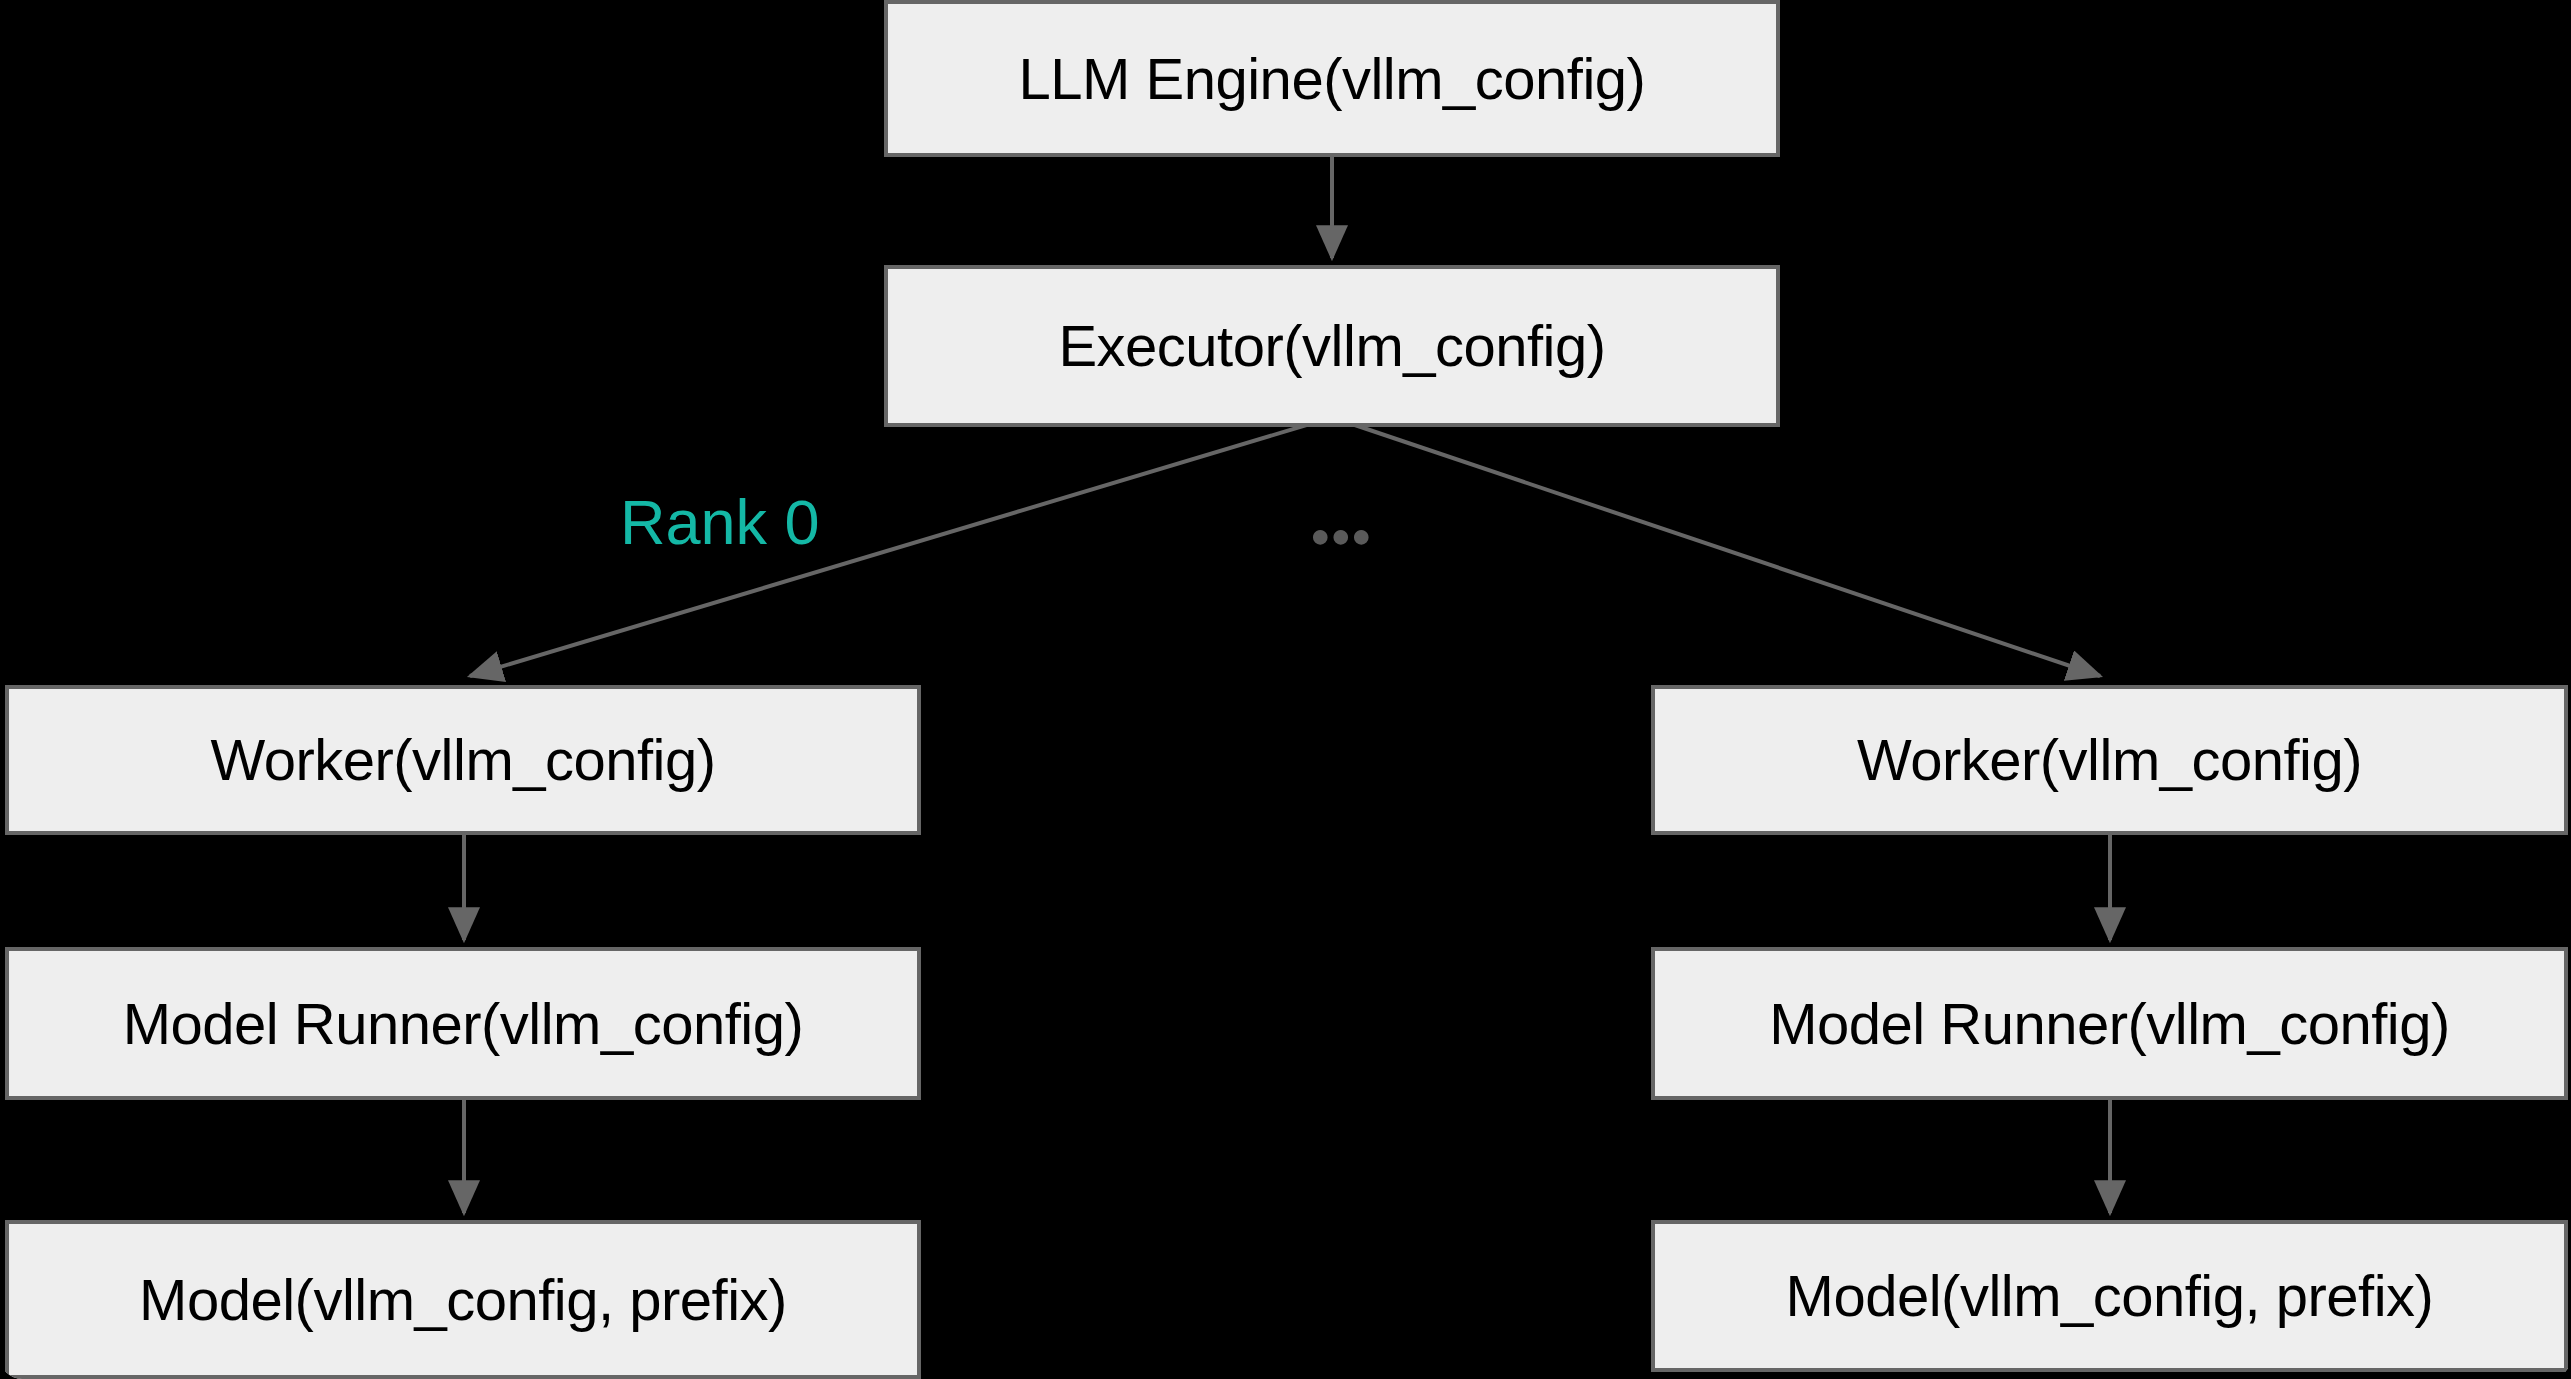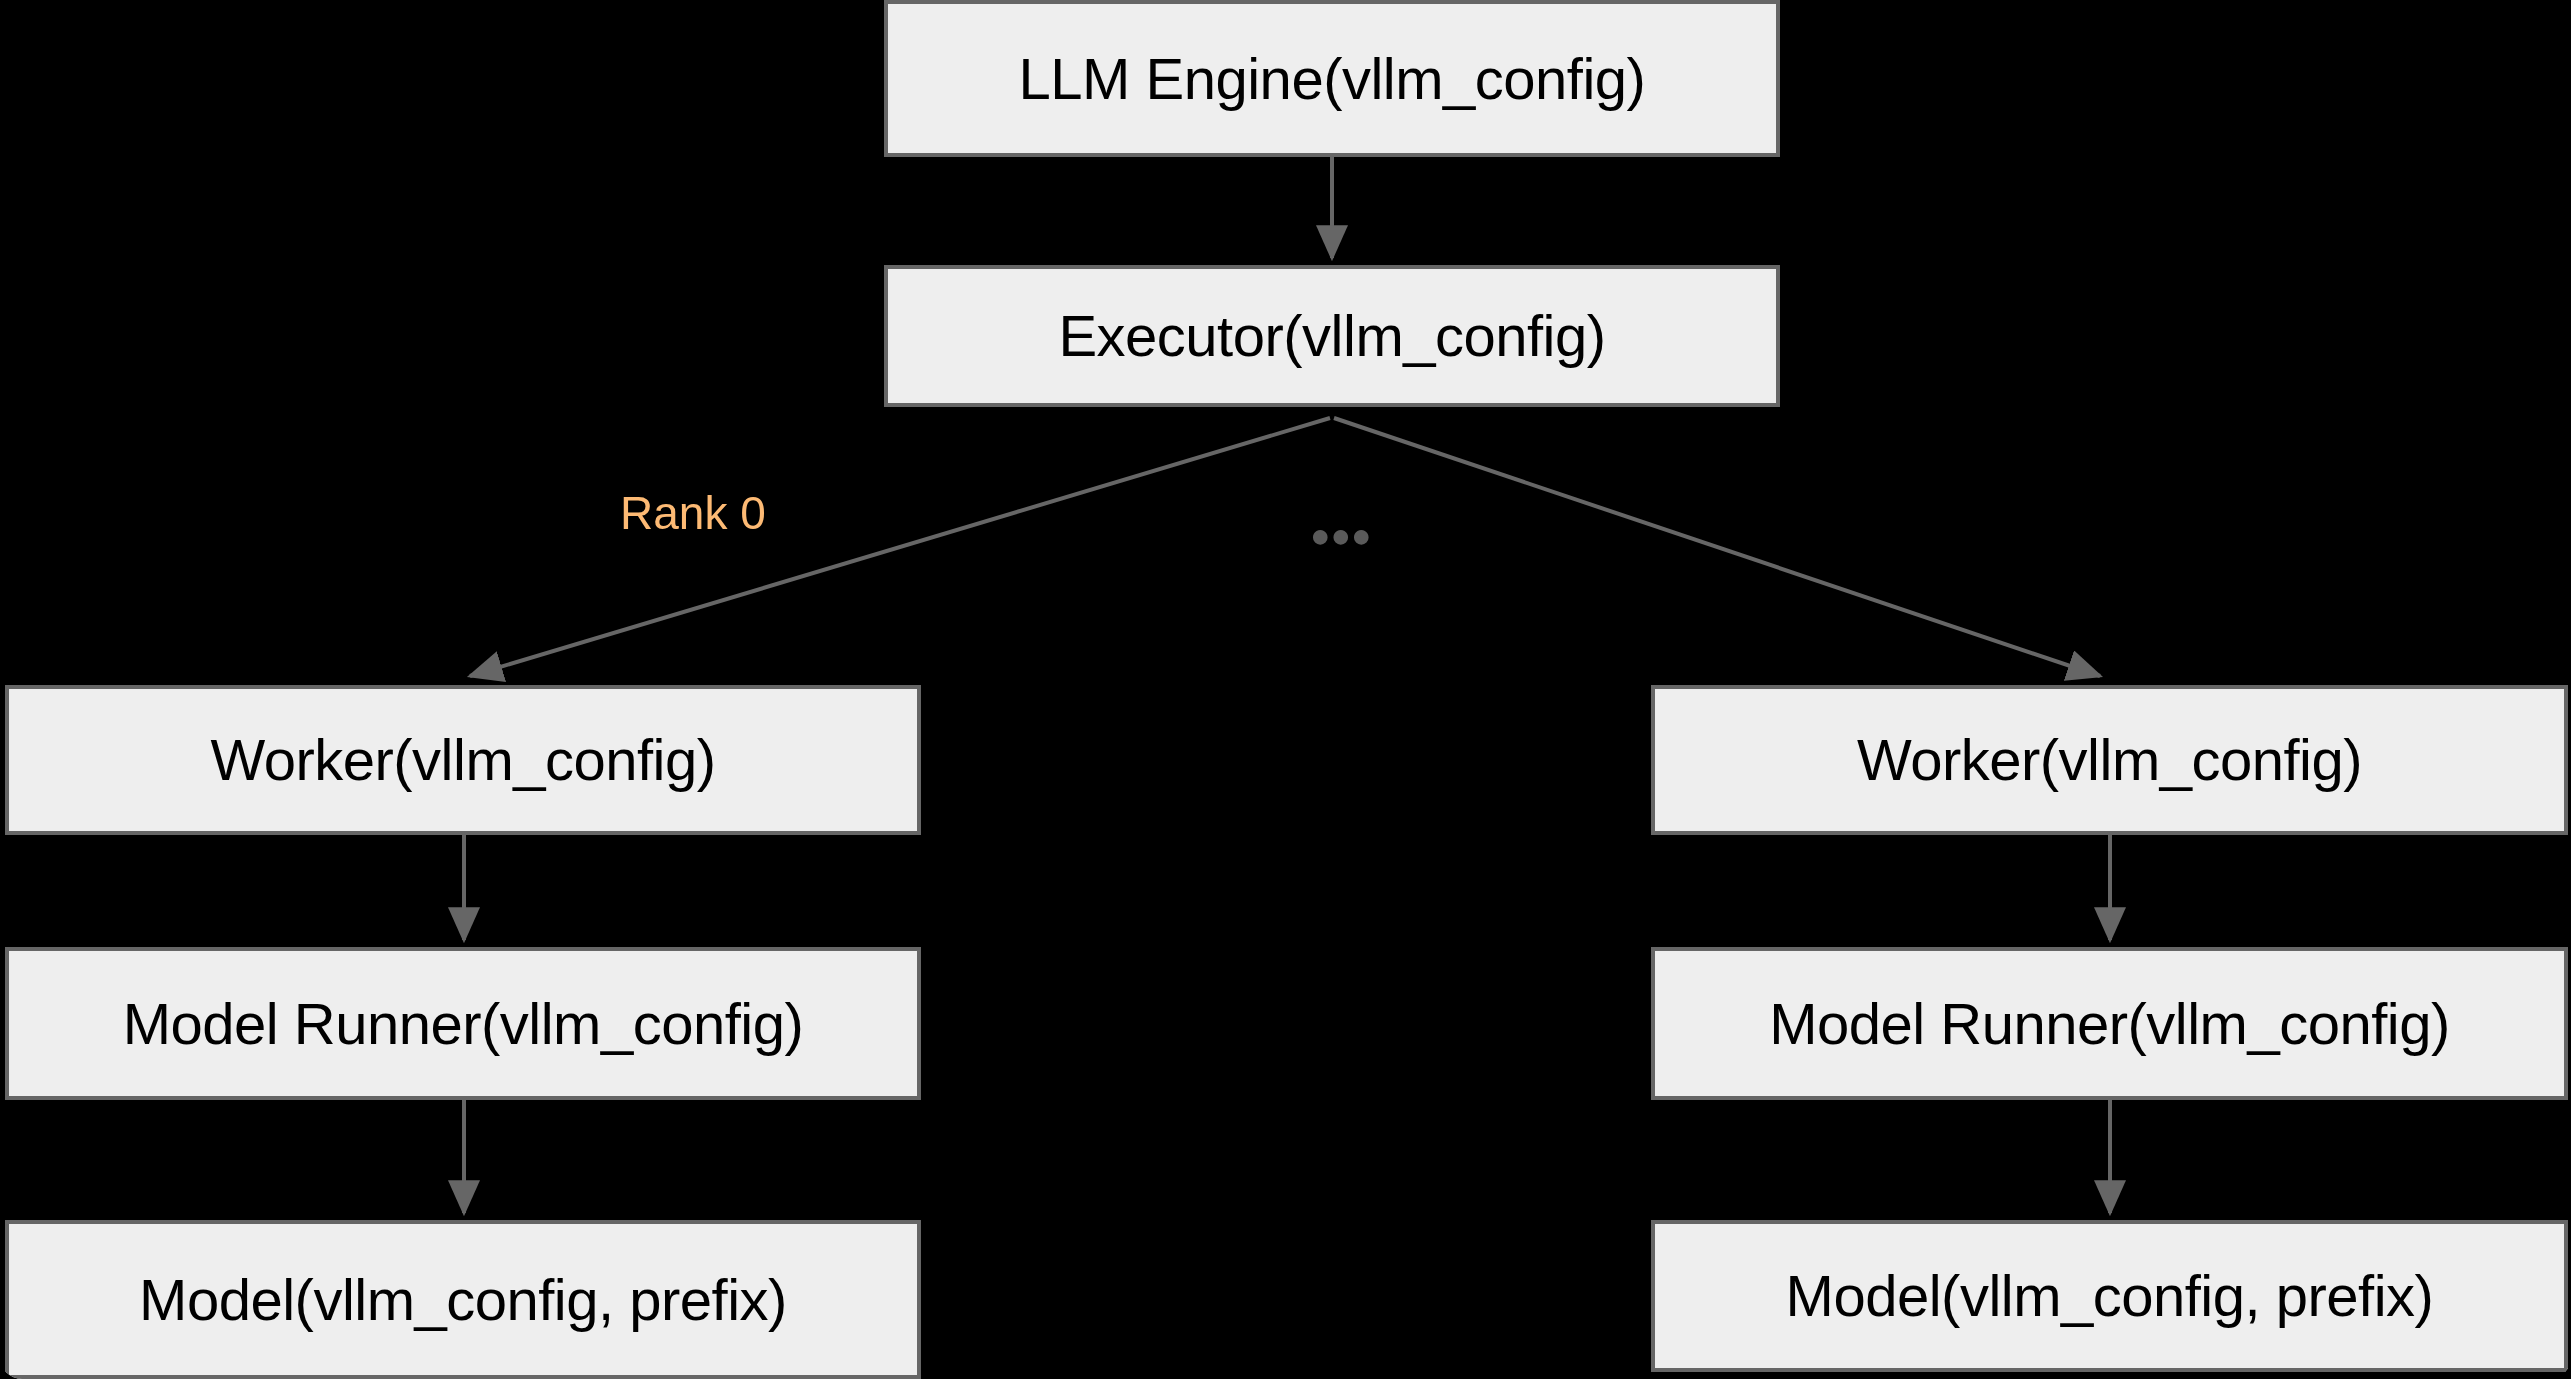--- a/index.html
+++ b/index.html
@@ -39,24 +39,24 @@
     font-family: "Liberation Sans", sans-serif;
     font-weight: 400;
     font-size: 58px;
     line-height: 1.1;
     letter-spacing: -0.5px;
     white-space: nowrap;
     z-index: 2;
   }
   .edge-label {
     position: absolute;
-    color: #fdba74;
+    color: #14b8a6;
     font-family: "Liberation Sans", sans-serif;
     font-weight: 400;
-    font-size: 46px;
+    font-size: 63px;
     letter-spacing: 0px;
     white-space: nowrap;
     z-index: 3;
   }
   .ellipsis-label {
     position: absolute;
     color: #5A5A5A;
     font-family: "Liberation Sans", sans-serif;
     font-weight: 700;
     font-size: 34px;
@@ -101,21 +101,21 @@
       <line x1="2110" y1="835" x2="2110" y2="940" stroke="#666666" stroke-width="4" marker-end="url(#arrowhead)"></line>
     </g>
 
     <g>
       <line x1="2110" y1="1100" x2="2110" y2="1213" stroke="#666666" stroke-width="4" marker-end="url(#arrowhead)"></line>
     </g>
   </svg>
 
   <div class="node" id="node-llm-engine" style="left: 884px; top: 0px; width: 896px; height: 157px;">LLM Engine(vllm_config)</div>
 
-  <div class="node" id="node-executor" style="left: 884px; top: 265px; width: 896px; height: 142px; text-align: center;">Executor(vllm_config)</div>
+  <div class="node" id="node-executor" style="left: 884px; top: 265px; width: 896px; height: 162px; text-align: center;">Executor(vllm_config)</div>
 
   <div class="node" id="node-worker-rank0" style="left: 5px; top: 685px; width: 916px; height: 150px;">Worker(vllm_config)</div>
 
   <div class="node" id="node-model-runner-rank0" style="left: 5px; top: 947px; width: 916px; height: 153px;">Model Runner(vllm_config)</div>
 
   <div class="node" id="node-model-rank0" style="left: 5px; top: 1220px; width: 916px; height: 159px;">Model(vllm_config, prefix)</div>
 
   <div class="node" id="node-worker-rankn" style="left: 1651px; top: 685px; width: 917px; height: 150px;">Worker(vllm_config)</div>
 
   <div class="node" id="node-model-runner-rankn" style="left: 1651px; top: 947px; width: 917px; height: 153px;">Model Runner(vllm_config)</div>

